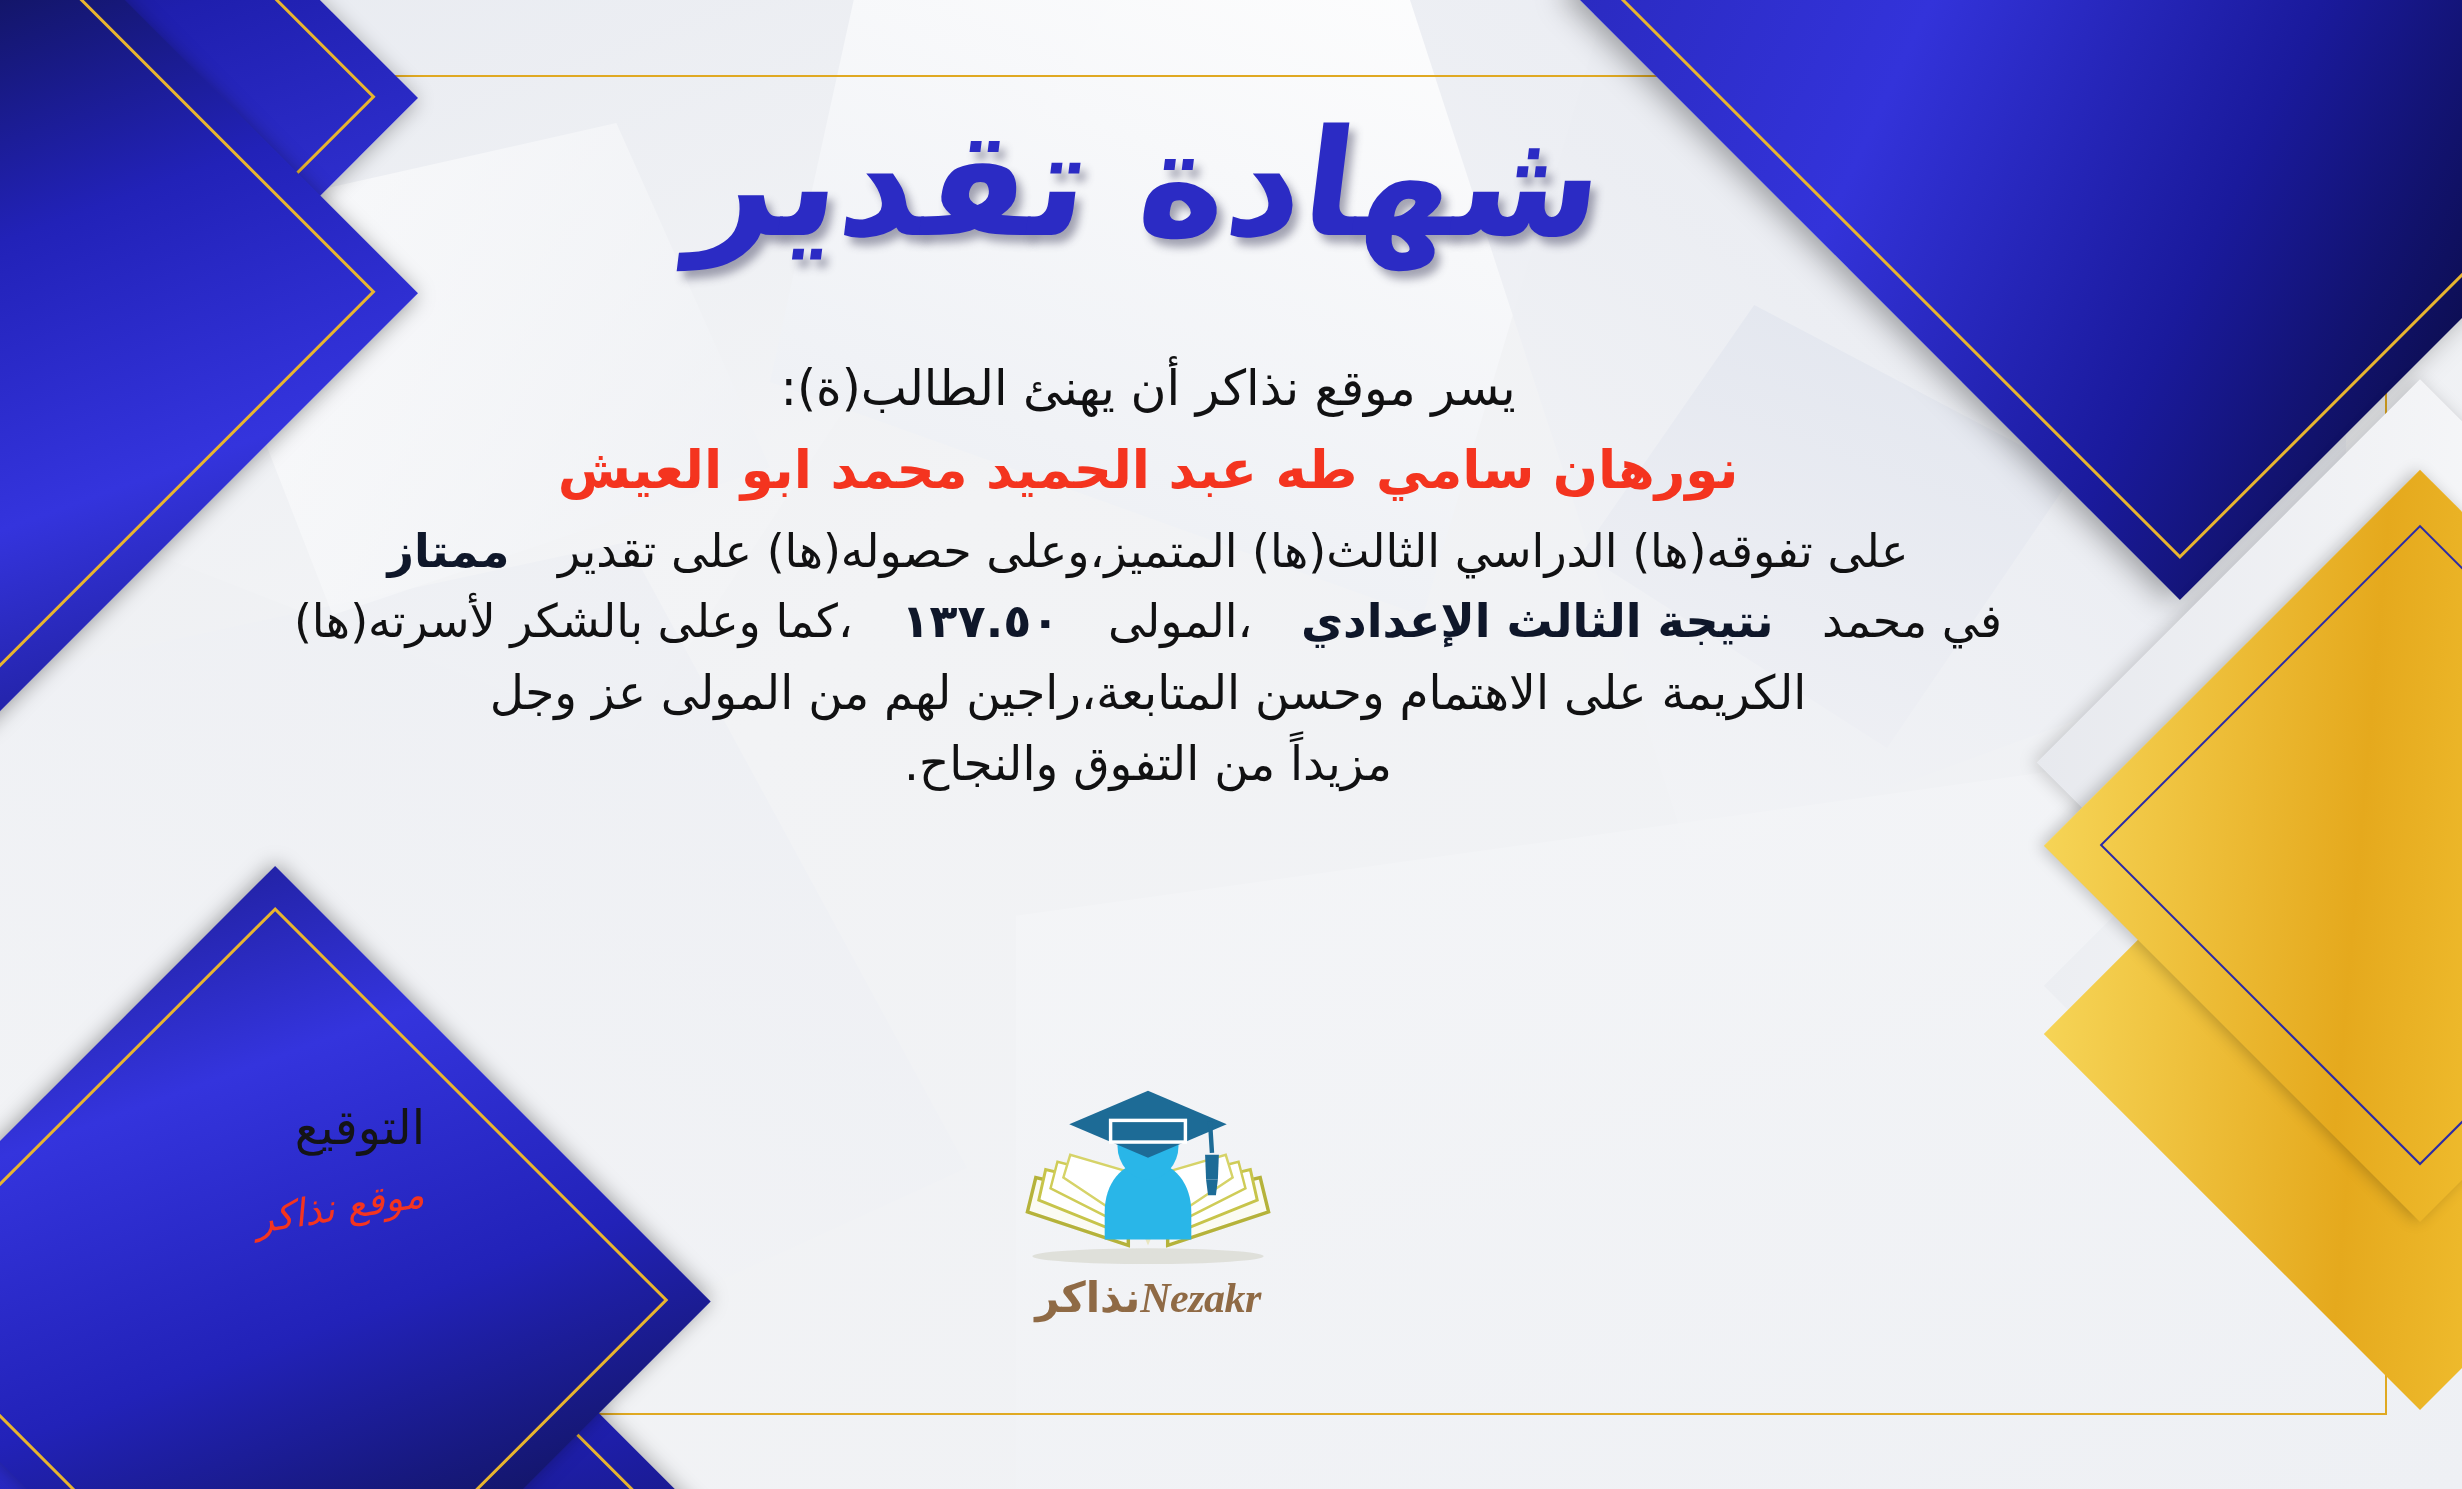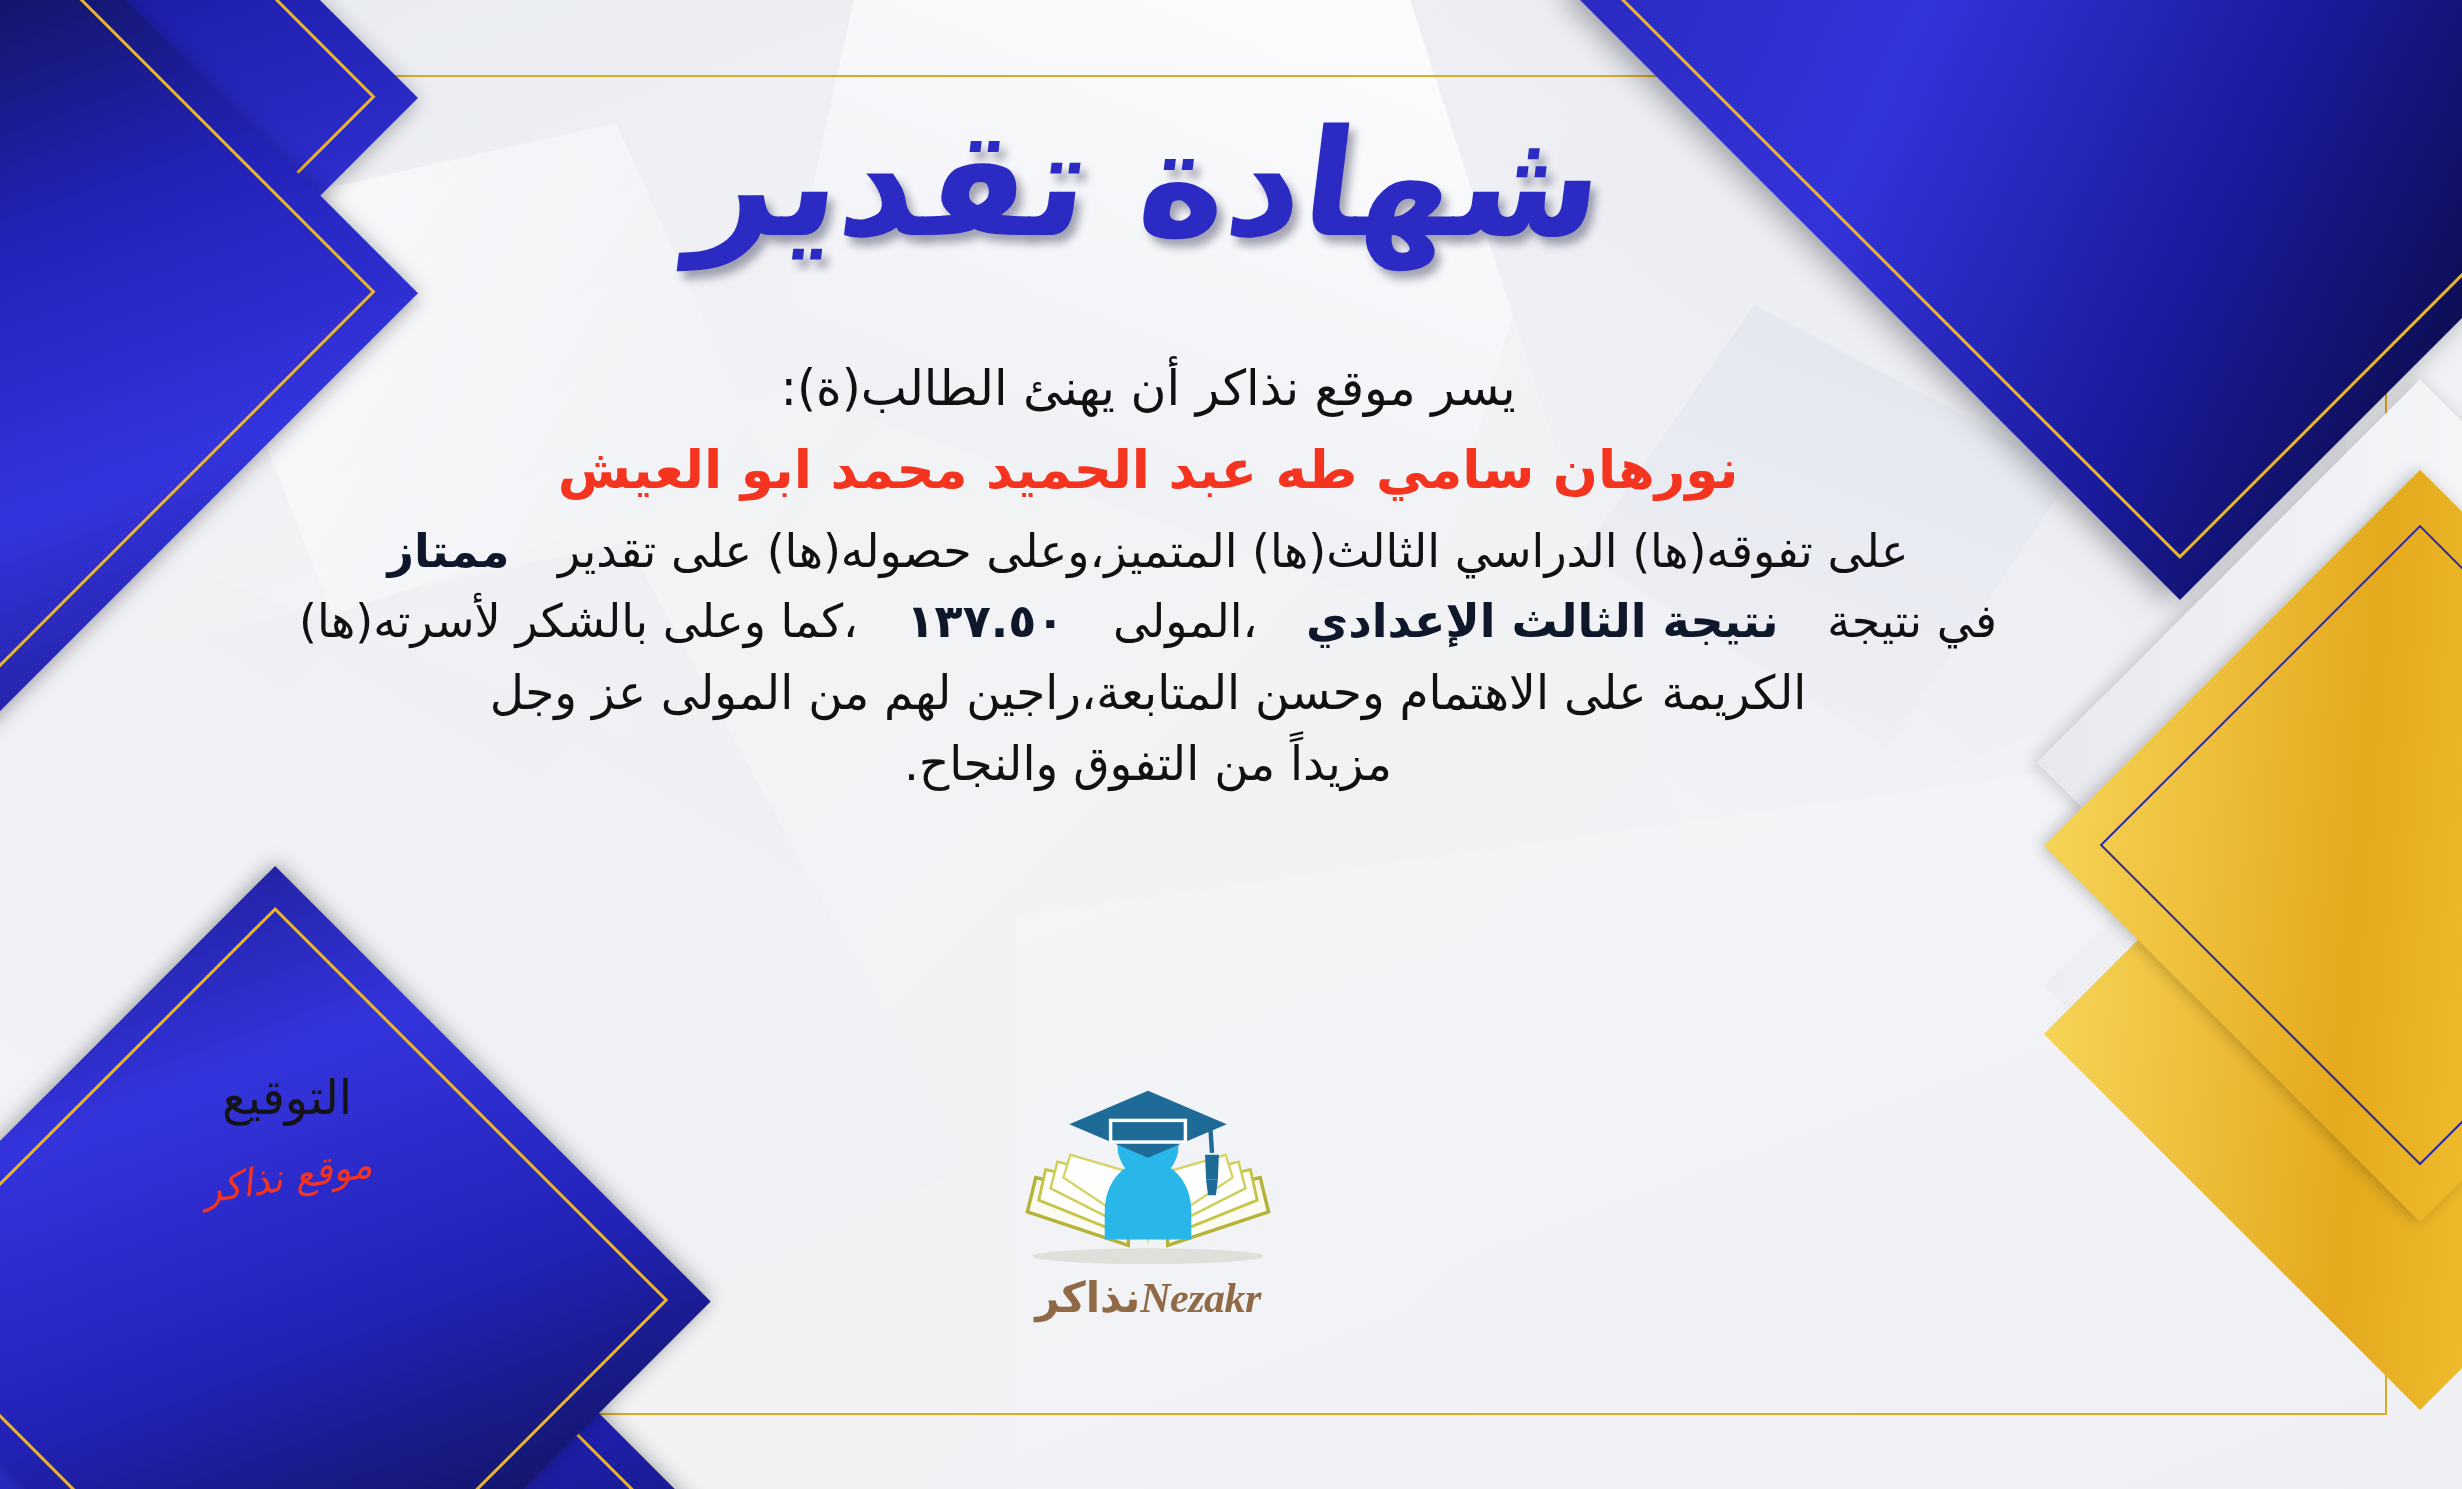--- a/index.html
+++ b/index.html
@@ -124,21 +124,21 @@
     margin:0 0 19.7px 0;white-space:nowrap;
   }
   .hl{color:#0f172a;font-weight:700;}
   .sp-l{margin-left:34px;}
   .sp-r{margin-right:34px;}
   .line.wide{letter-spacing:0;font-size:46px;}
   .line.l3{padding:0 19.7px;}
 
   
   .sig{
-    position:absolute;right:auto;left:236px;top:990px;text-align:center;width:276px;
+    position:absolute;right:auto;left:236px;top:1020px;text-align:right;width:276px;
   }
   .sig-label{font-size:48px;color:#141416;font-weight:500;}
   .sig-mark{
     margin-top:29.5px;
     font-size:38px;color:#f4341f;
     font-family:"DejaVu Serif","Liberation Serif",serif;
     font-style:italic;
     transform:rotate(-9deg);
     display:inline-block;
   }
@@ -206,21 +206,21 @@
       <p class="line intro">يسر موقع نذاكر أن يهنئ الطالب(ة):</p>
 
       <p class="name">نورهان سامي طه عبد الحميد محمد ابو العيش</p>
 
       <p class="line wide">
         <span>على تفوقه(ها) الدراسي الثالث(ها) المتميز،وعلى حصوله(ها) على تقدير</span>
         <span class="hl sp-r">ممتاز</span>
       </p>
 
       <p class="line wide">
-        <span>في نتيجة</span>
+        <span>في محمد</span>
         <span class="hl sp-l sp-r">نتيجة الثالث الإعدادي</span>
         <span>،المولى</span>
         <span class="hl sp-l sp-r">١٣٧.٥٠</span>
         <span>،كما وعلى بالشكر لأسرته(ها)</span>
       </p>
 
       <p class="line l3">الكريمة على الاهتمام وحسن المتابعة،راجين لهم من المولى عز وجل</p>
 
       <p class="line">مزيداً من التفوق والنجاح.</p>
     </div>

